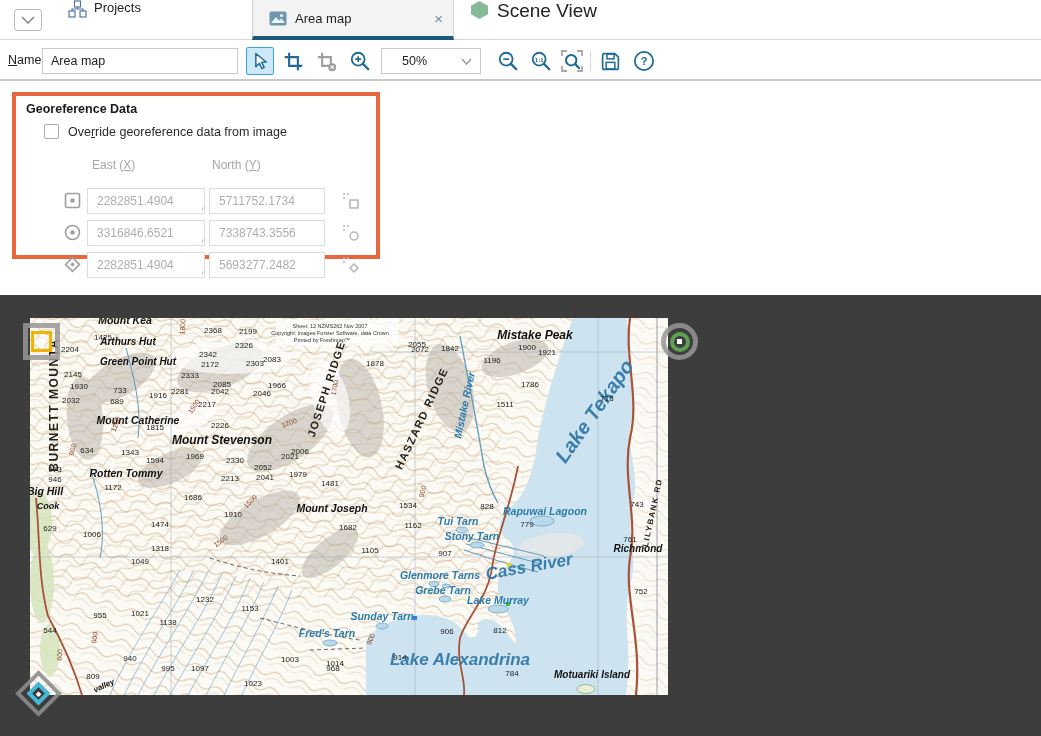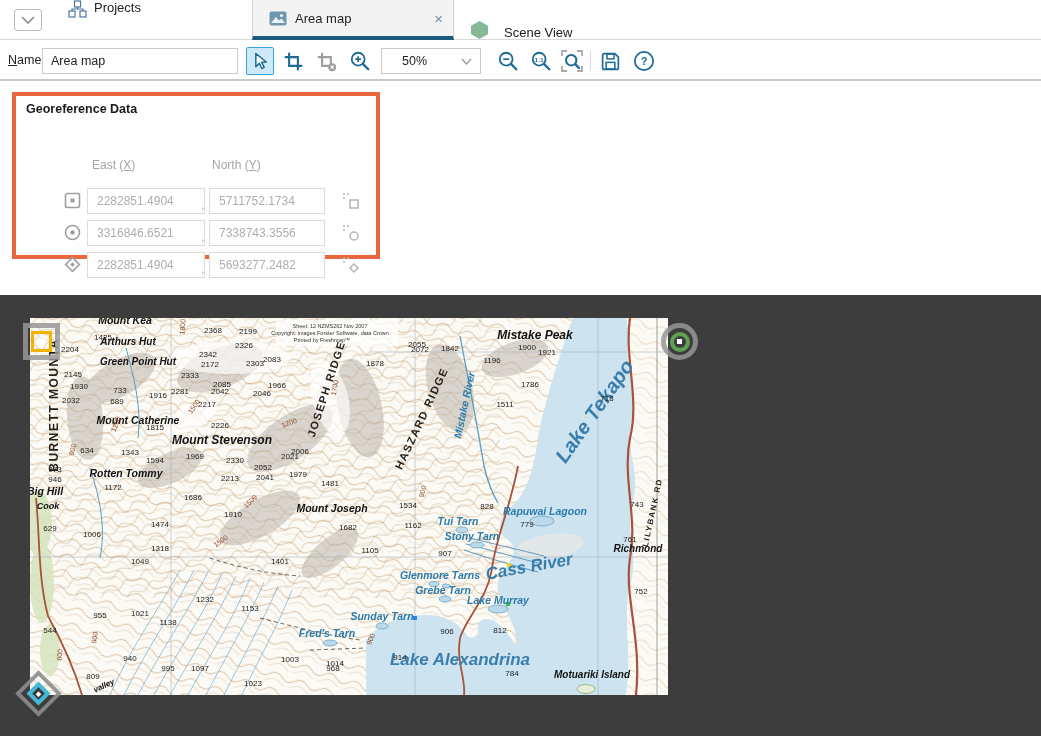--- a/index.html
+++ b/index.html
@@ -10,21 +10,21 @@
 }
 *{box-sizing:border-box;margin:0;padding:0}
 html,body{width:1041px;height:736px;overflow:hidden}
 body{font-family:"Liberation Sans",sans-serif;background:#fff;position:relative;color:#222}
 
 .tabbar{position:absolute;left:0;top:0;width:1041px;height:40px;background:#fff;border-bottom:1px solid #d8d8d8;display:flex;align-items:center}
 .expander{position:absolute;left:14px;top:9px;width:28px;height:22px;border:1px solid #b9b9b9;border-radius:3px;background:#fff;display:flex;align-items:center;justify-content:center;cursor:pointer}
 .proj{position:absolute;left:68px;top:0;height:28px;display:flex;align-items:flex-start;gap:7px;font-size:13px;cursor:pointer}
 .tab-active{position:absolute;left:252px;top:0;width:202px;height:40px;background:#f3f3f3;border-left:1px solid #d2d2d2;border-right:1px solid #d2d2d2;border-bottom:4px solid var(--tab_blue);display:flex;align-items:center;padding:0 10px 0 16px;gap:8px;font-size:13px}
 .tab-active .xclose{margin-left:auto;color:#6f8ea0;font-size:15px;cursor:pointer;line-height:1}
-.tab-scene{position:absolute;left:470px;top:0;height:40px;display:flex;align-items:flex-end;gap:15px;font-size:13px;cursor:pointer}
+.tab-scene{position:absolute;left:470px;top:0;height:40px;display:flex;align-items:flex-start;gap:8px;font-size:19px;cursor:pointer}
 .userbox{position:absolute;right:75px;top:0;height:40px;display:flex;align-items:center;gap:10px;font-size:13px;cursor:pointer}
 
 .toolbar{position:absolute;left:0;top:41px;width:1041px;height:40px;background:#fff;border-bottom:2px solid #c9c9c9;display:flex;align-items:center}
 .namelbl{position:absolute;left:8px;font-size:12.5px}
 .nameinput{position:absolute;left:42px;top:7px;width:196px;height:26px;border:1px solid #c9c9c9;font-size:12.5px;padding:0 8px;font-family:"Liberation Sans",sans-serif;color:#222;outline:none}
 .tbtn{position:absolute;top:6px;width:28px;height:28px;display:flex;align-items:center;justify-content:center;border:1px solid transparent;border-radius:2px;cursor:pointer}
 .tbtn.sel{background:var(--tool_selected_bg);border:1px solid var(--tool_selected_border)}
 .zoomsel{position:absolute;left:381px;top:7px;width:100px;height:26px;border:1px solid #c9c9c9;display:flex;align-items:center;font-size:12.5px;padding-left:20px;cursor:pointer;background:#fff}
 .zoomsel svg{margin-left:auto;margin-right:8px}
 .tsep{position:absolute;left:590px;top:10px;width:1px;height:20px;background:#d9d9d9}
@@ -165,20 +165,24 @@
   <div class="tbtn" style="left:630px">
     <svg class="ic" width="22" height="22" viewBox="0 0 24 24">
       <circle cx="12" cy="12" r="10" fill="none" stroke="var(--icon_blue)" stroke-width="1.9"></circle>
       <text x="12" y="16.5" text-anchor="middle" font-size="12" font-family="Liberation Sans,sans-serif" font-weight="bold" fill="var(--icon_blue)">?</text>
     </svg>
   </div>
 </div>
 
 <div class="geopanel">
   <div class="geotitle">Georeference Data</div>
+  <div class="chkrow">
+    <span class="chk"></span>
+    <span><span>Ove</span><u>r</u><span>ride georeference data from image</span></span>
+  </div>
   <div class="colhdr" style="left:76px;top:62px"><span>East (</span><u>X</u><span>)</span></div>
   <div class="colhdr" style="left:196px;top:62px"><span>North (</span><u>Y</u><span>)</span></div>
 
   <div class="grow" style="top:92px">
     <svg class="gicon" viewBox="0 0 17 17">
         <rect x="1.5" y="1.5" width="14" height="14" rx="2" fill="none" stroke="#9e9e9e" stroke-width="1.6"></rect>
         <rect x="6.5" y="6.5" width="4" height="4" fill="#9e9e9e"></rect>
       </svg>
     <div class="ginput gin1">2282851.4904</div>
     <span class="gcomma">,</span>

